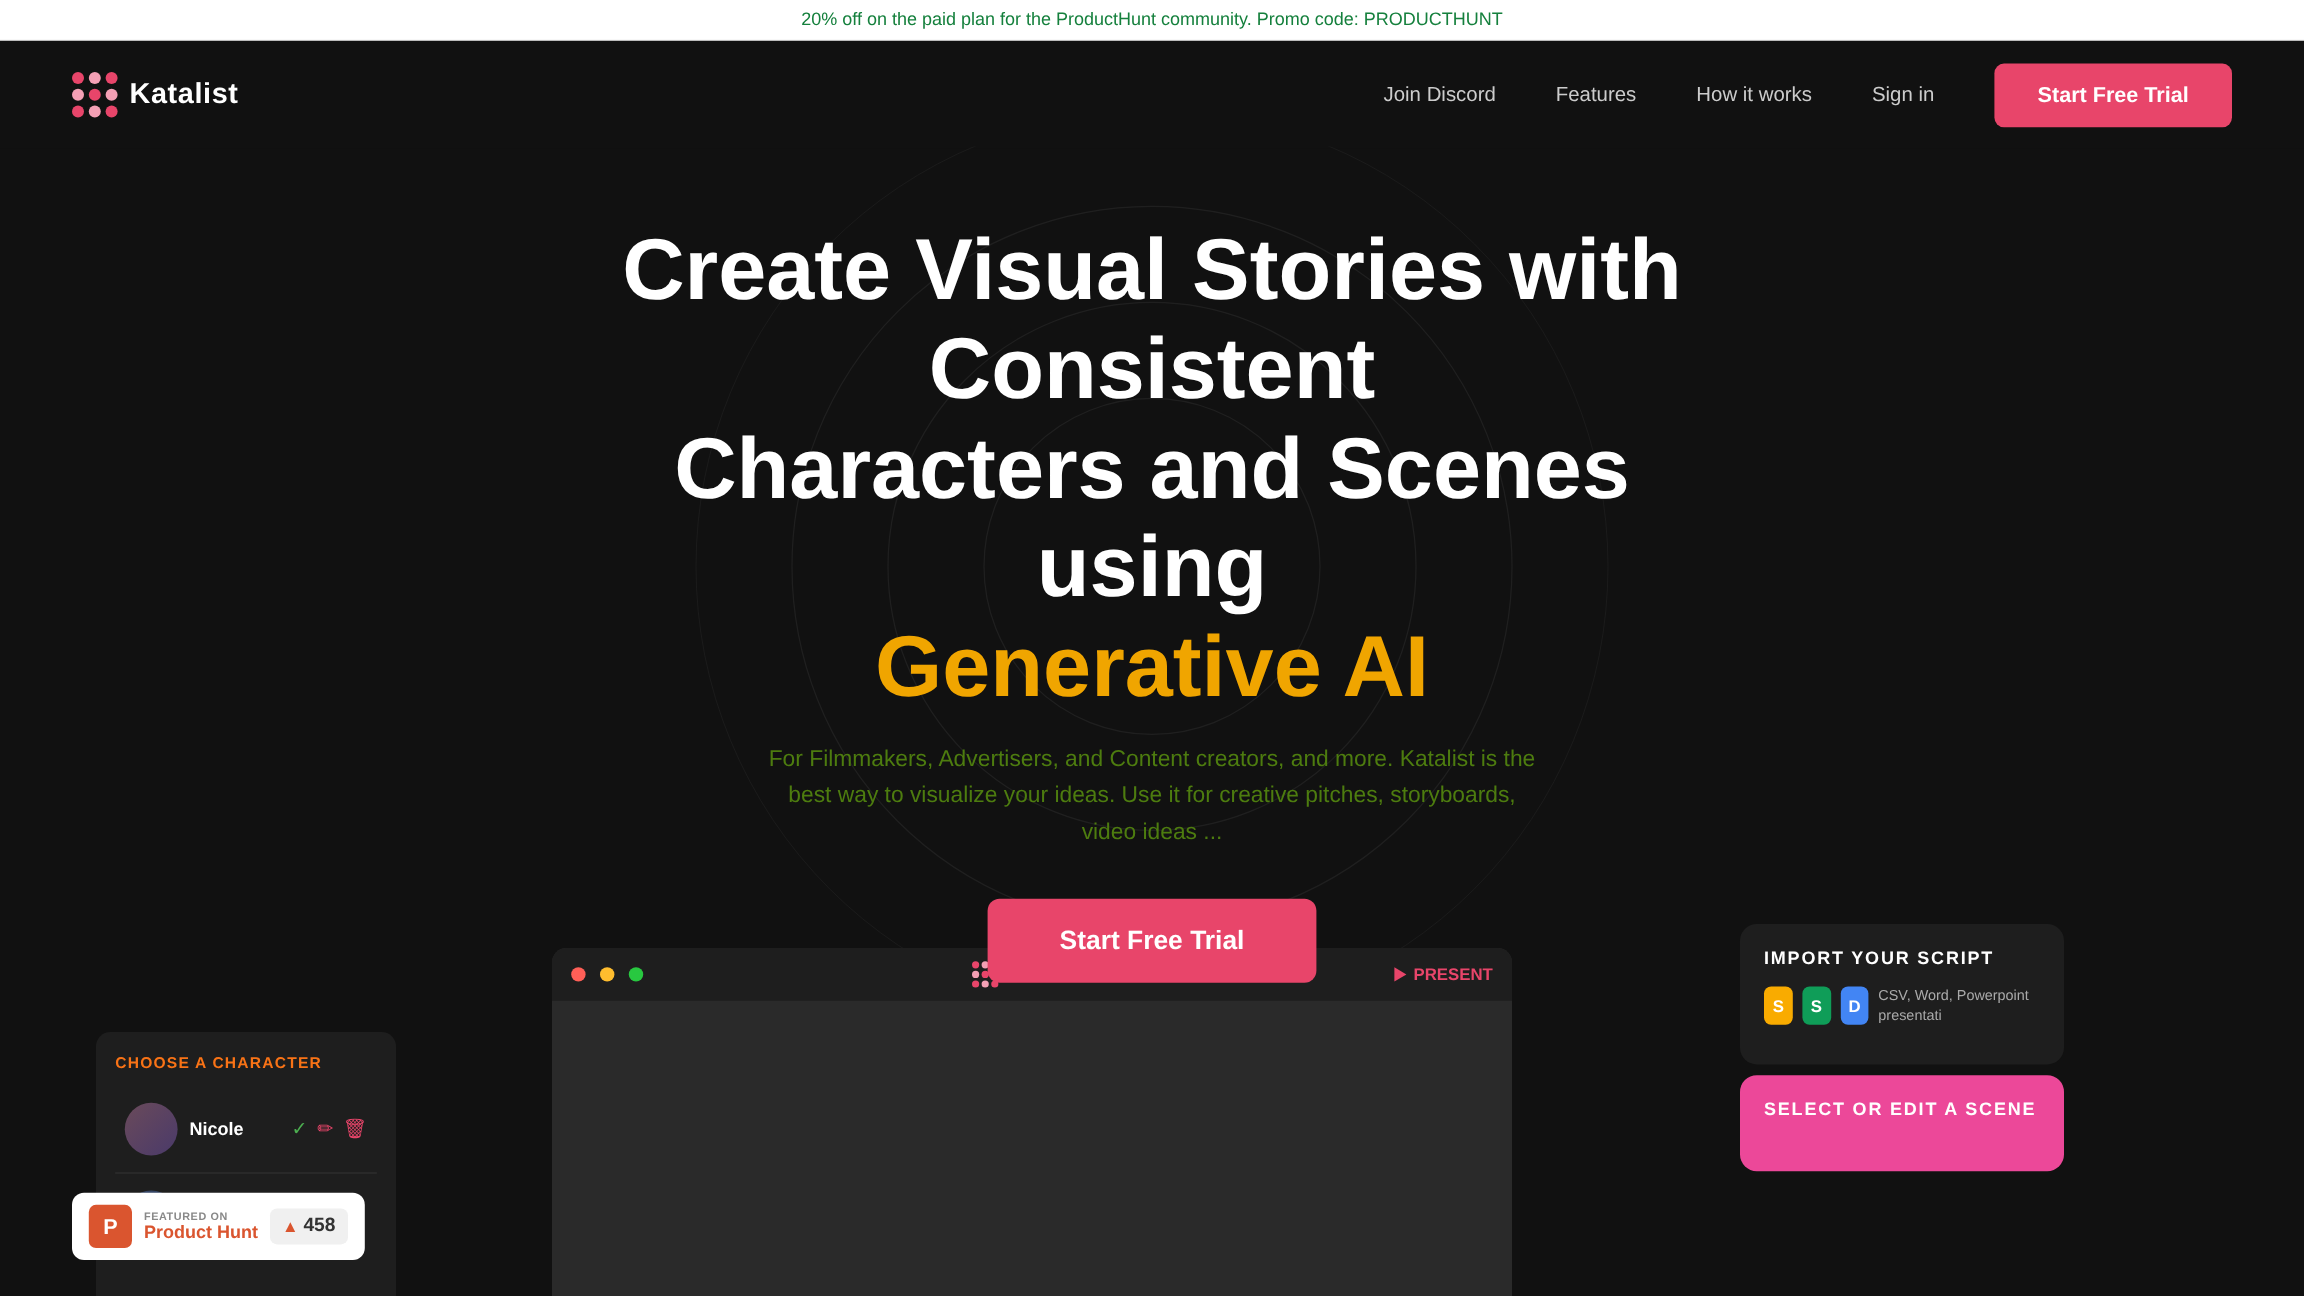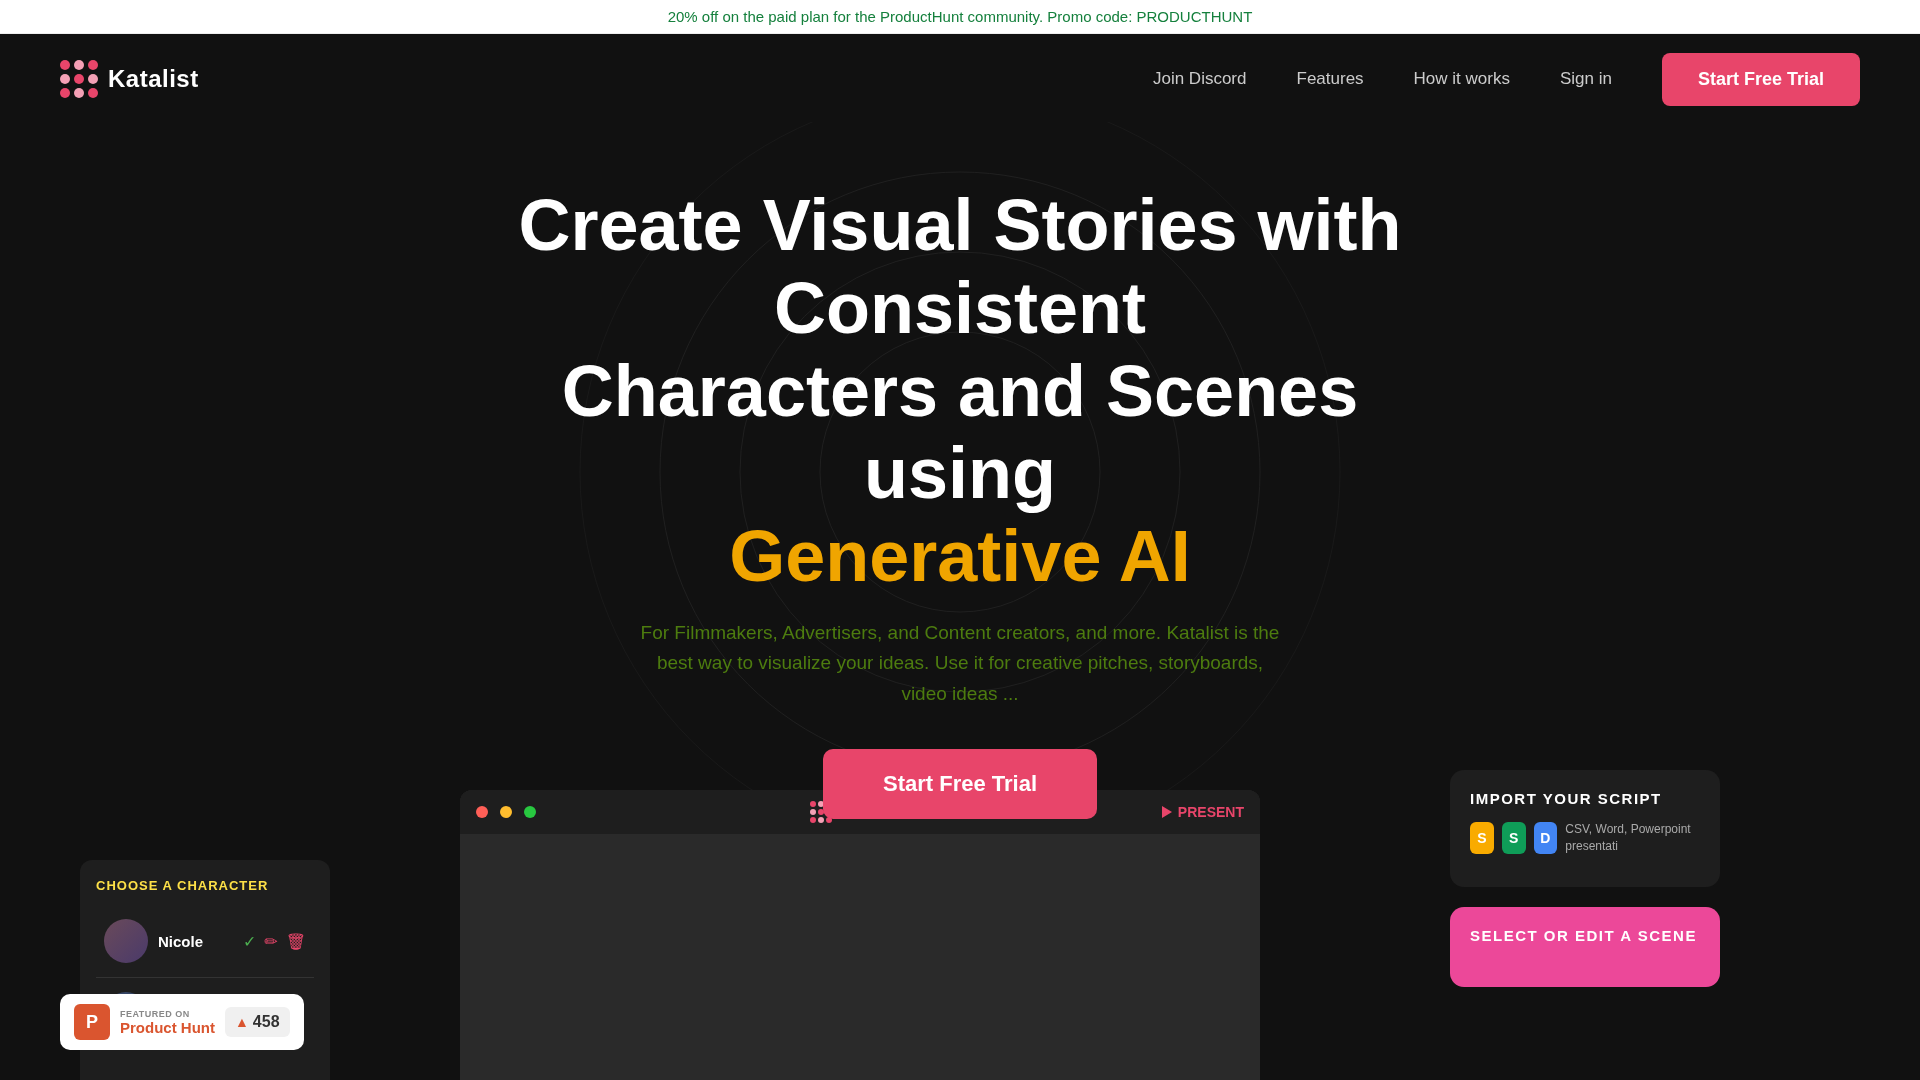--- a/index.html
+++ b/index.html
@@ -260,21 +260,21 @@
       background: #1e1e1e;
       border-radius: 12px 12px 0 0;
       padding: 18px 16px;
       z-index: 10;
     }
 
     .panel-title {
       font-size: 13px;
       font-weight: 700;
       letter-spacing: 1px;
-      color: #fde047;
+      color: #f97316;
       margin-bottom: 16px;
     }
 
     .character-row {
       display: flex;
       align-items: center;
       gap: 10px;
       padding: 10px 8px;
       border-radius: 8px;
     }
@@ -323,21 +323,21 @@
     }
 
     
     .right-cards {
       position: absolute;
       right: 200px;
       top: 20px;
       width: 270px;
       display: flex;
       flex-direction: column;
-      gap: 20px;
+      gap: 9px;
       z-index: 10;
     }
 
     .import-card {
       background: #1e1e1e;
       border-radius: 14px;
       padding: 20px;
     }
 
     .card-title {

